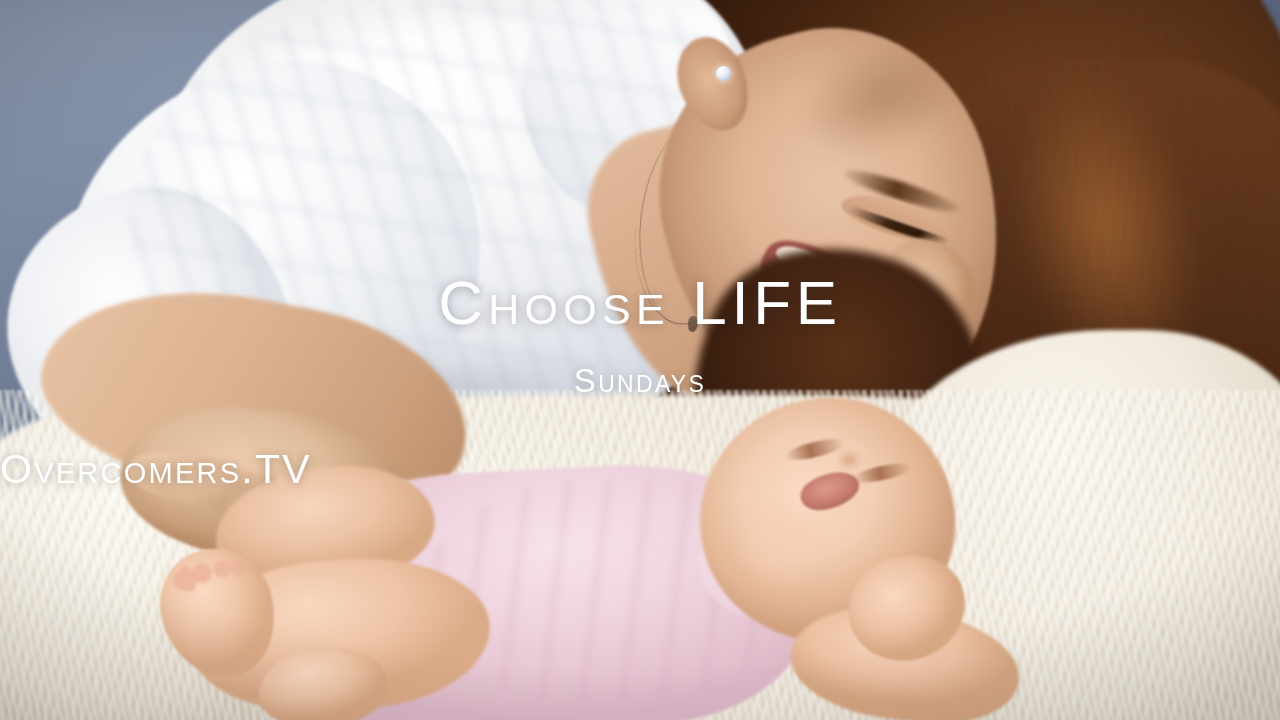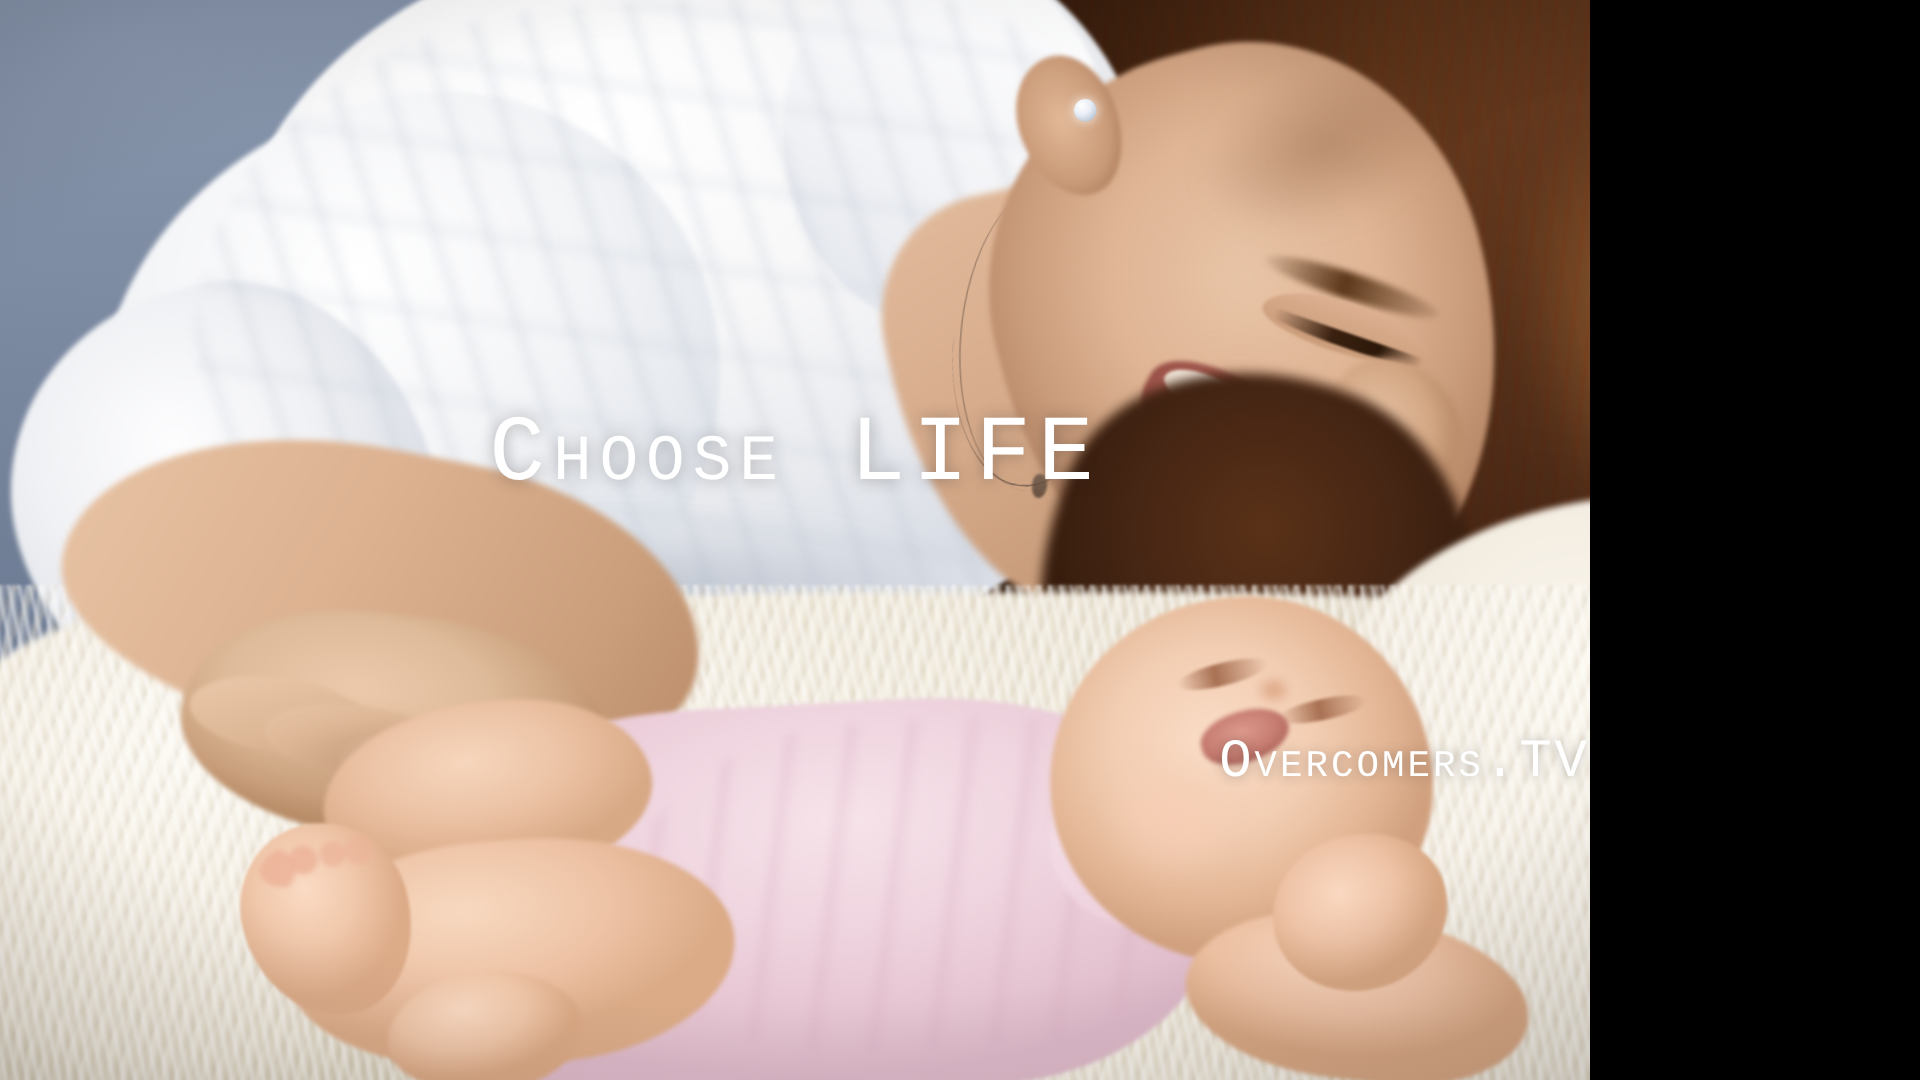--- a/index.html
+++ b/index.html
@@ -3,24 +3,24 @@
 <meta charset="utf-8">
 <title>Choose LIFE</title>
 <style>
   html, body {
     margin: 0;
     padding: 0;
     background: #000;
   }
   #stage {
     position: relative;
-    width: 1060px;
+    width: 1280px;
     height: 720px;
     overflow: hidden;
-    font-family: Liberation Mono, monospace;
+    font-family: Liberation Sans, sans-serif;
     background: #6d28d9;
   }
 
   
   .layer { position: absolute; }
 
   
   #backdrop {
     inset: 0;
     background:
@@ -506,28 +506,27 @@
     line-height: 1;
     font-variant: small-caps;
     letter-spacing: .045em;
     text-shadow: 0 1px 8px rgba(40,36,40,.32);
     white-space: nowrap;
   }
   .sub3 {
     position: absolute;
     left: 0; right: 0;
     top: 449px;
-    text-align: right;
-    font-size: 36px;
+    text-align: left;
+    font-size: 41px;
     line-height: 1;
     font-variant: small-caps;
     letter-spacing: .055em;
     text-shadow: 0 1px 8px rgba(40,36,40,.32);
     white-space: nowrap;
-    margin-top: 41px;
   }
 </style>
 </head>
 <body>
 
 <div id="stage">
 
   <div class="layer" id="backdrop"></div>
   <div class="layer" id="backdrop-right"></div>
 
@@ -593,19 +592,20 @@
   <div class="layer" id="baby-hand"></div>
 
   <div class="layer" id="grade"></div>
 
   <div id="overlay">
 
     <div class="title">
       <span>Choose</span><span>&nbsp;</span><span class="word-life">LIFE</span>
     </div>
 
+    <div class="sub1">Sundays</div>
 
 
     <div class="sub3">Overcomers.TV</div>
 
   </div>
 
 </div>
 
 </body></html>

